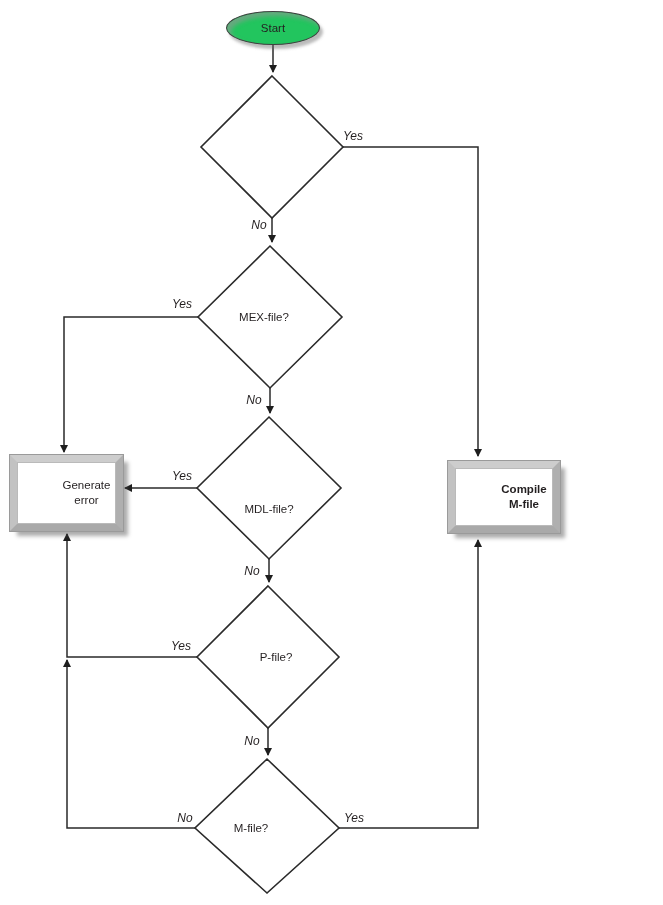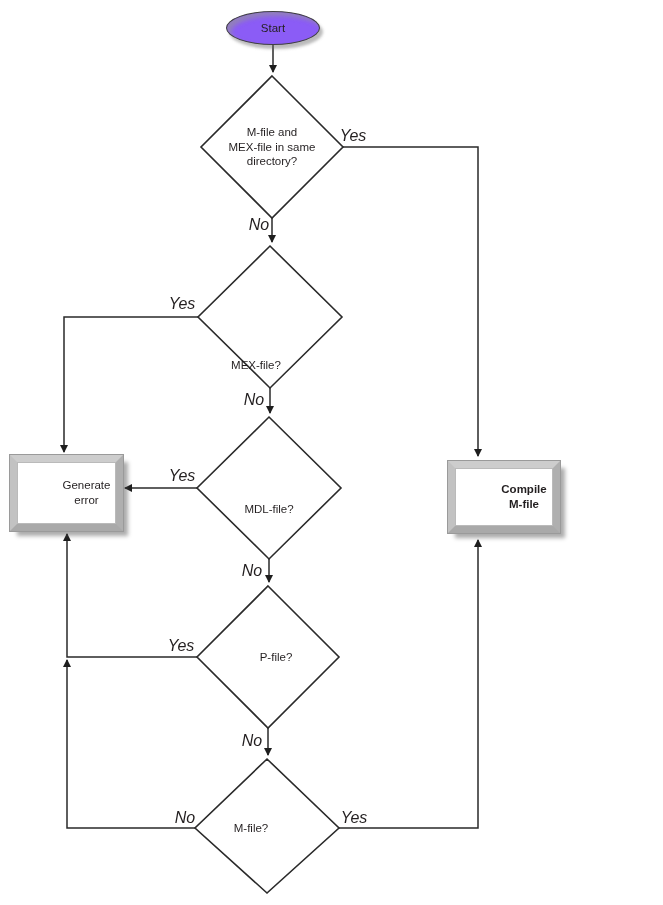--- a/index.html
+++ b/index.html
@@ -19,21 +19,21 @@
     position: absolute;
     left: 0; top: 0;
     width: 663px; height: 905px;
   }
   
   .terminator {
     position: absolute;
     left: 226px; top: 11px;
     width: 94px; height: 34px;
     box-sizing: border-box;
-    background: #8b5cf6;
+    background: #22c55e;
     border: 1.5px solid #3f3f3f;
     border-radius: 50%;
     box-shadow: 3px 4px 3px rgba(105,105,105,0.45),
                 inset 4px 4px 4px rgba(150,150,150,0.6);
     display: flex;
     align-items: center;
     justify-content: center;
     font-size: 11.5px;
     color: #231f20;
   }
@@ -68,21 +68,21 @@
     white-space: pre-line;
     font-size: 11.5px;
     line-height: 1.28;
     color: #231f20;
   }
   
   .edge-label {
     position: absolute;
     transform: translate(-50%, -50%);
     font-style: italic;
-    font-size: 16px;
+    font-size: 12px;
     color: #231f20;
     white-space: nowrap;
   }
 </style>
 </head>
 <body>
 
 <div class="canvas">
 
   <svg class="flow-lines" viewBox="0 0 663 905" xmlns="http://www.w3.org/2000/svg">
@@ -121,24 +121,21 @@
 
   <div class="process generate">
     <span>Generate
 error</span>
   </div>
   <div class="process compile">
     <span>Compile
 M-file</span>
   </div>
 
-  <div class="node-label" style="left:272px; top:147px;">M-file and
-MEX-file in same
-directory?</div>
-  <div class="node-label" style="left:256px; top:317px;margin-top:48px;">MEX-file?</div>
+  <div class="node-label" style="left:264px; top:317px;">MEX-file?</div>
   <div class="node-label" style="left:269px; top:509px;">MDL-file?</div>
   <div class="node-label" style="left:276px; top:657px;">P-file?</div>
   <div class="node-label" style="left:251px; top:828px;">M-file?</div>
 
   <div class="edge-label" style="left:353px; top:136px;">Yes</div>
   <div class="edge-label" style="left:259px; top:225px;">No</div>
   <div class="edge-label" style="left:182px; top:304px;">Yes</div>
   <div class="edge-label" style="left:254px; top:400px;">No</div>
   <div class="edge-label" style="left:182px; top:476px;">Yes</div>
   <div class="edge-label" style="left:252px; top:571px;">No</div>

